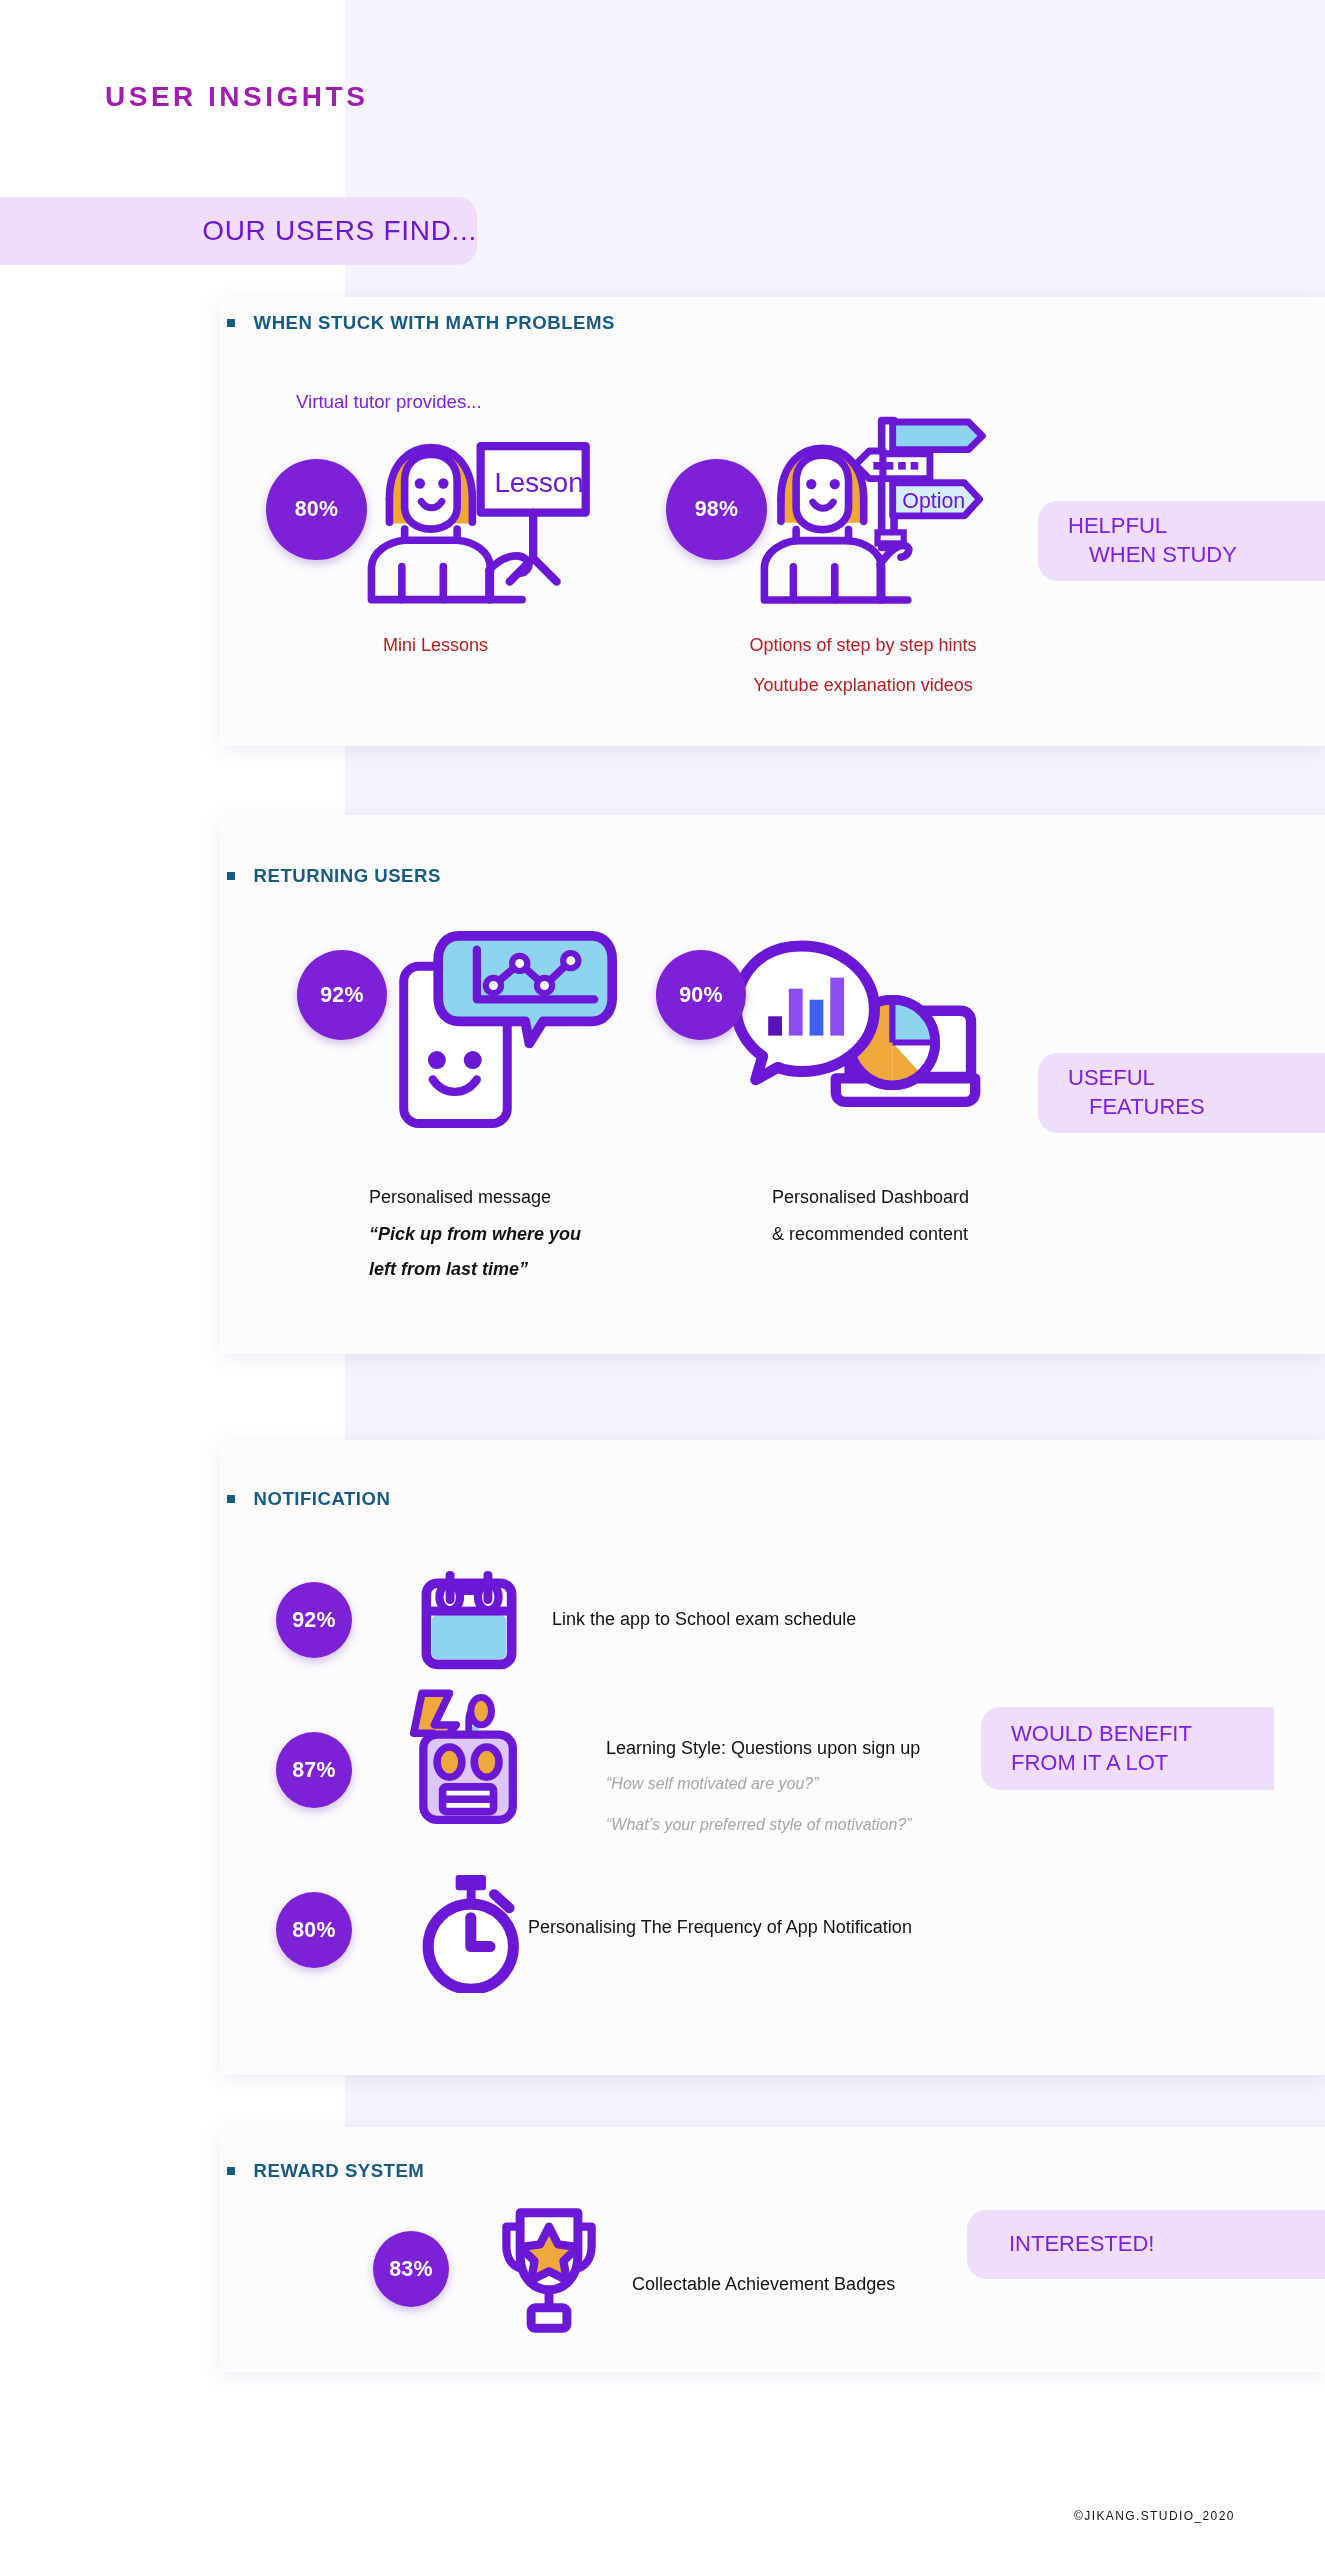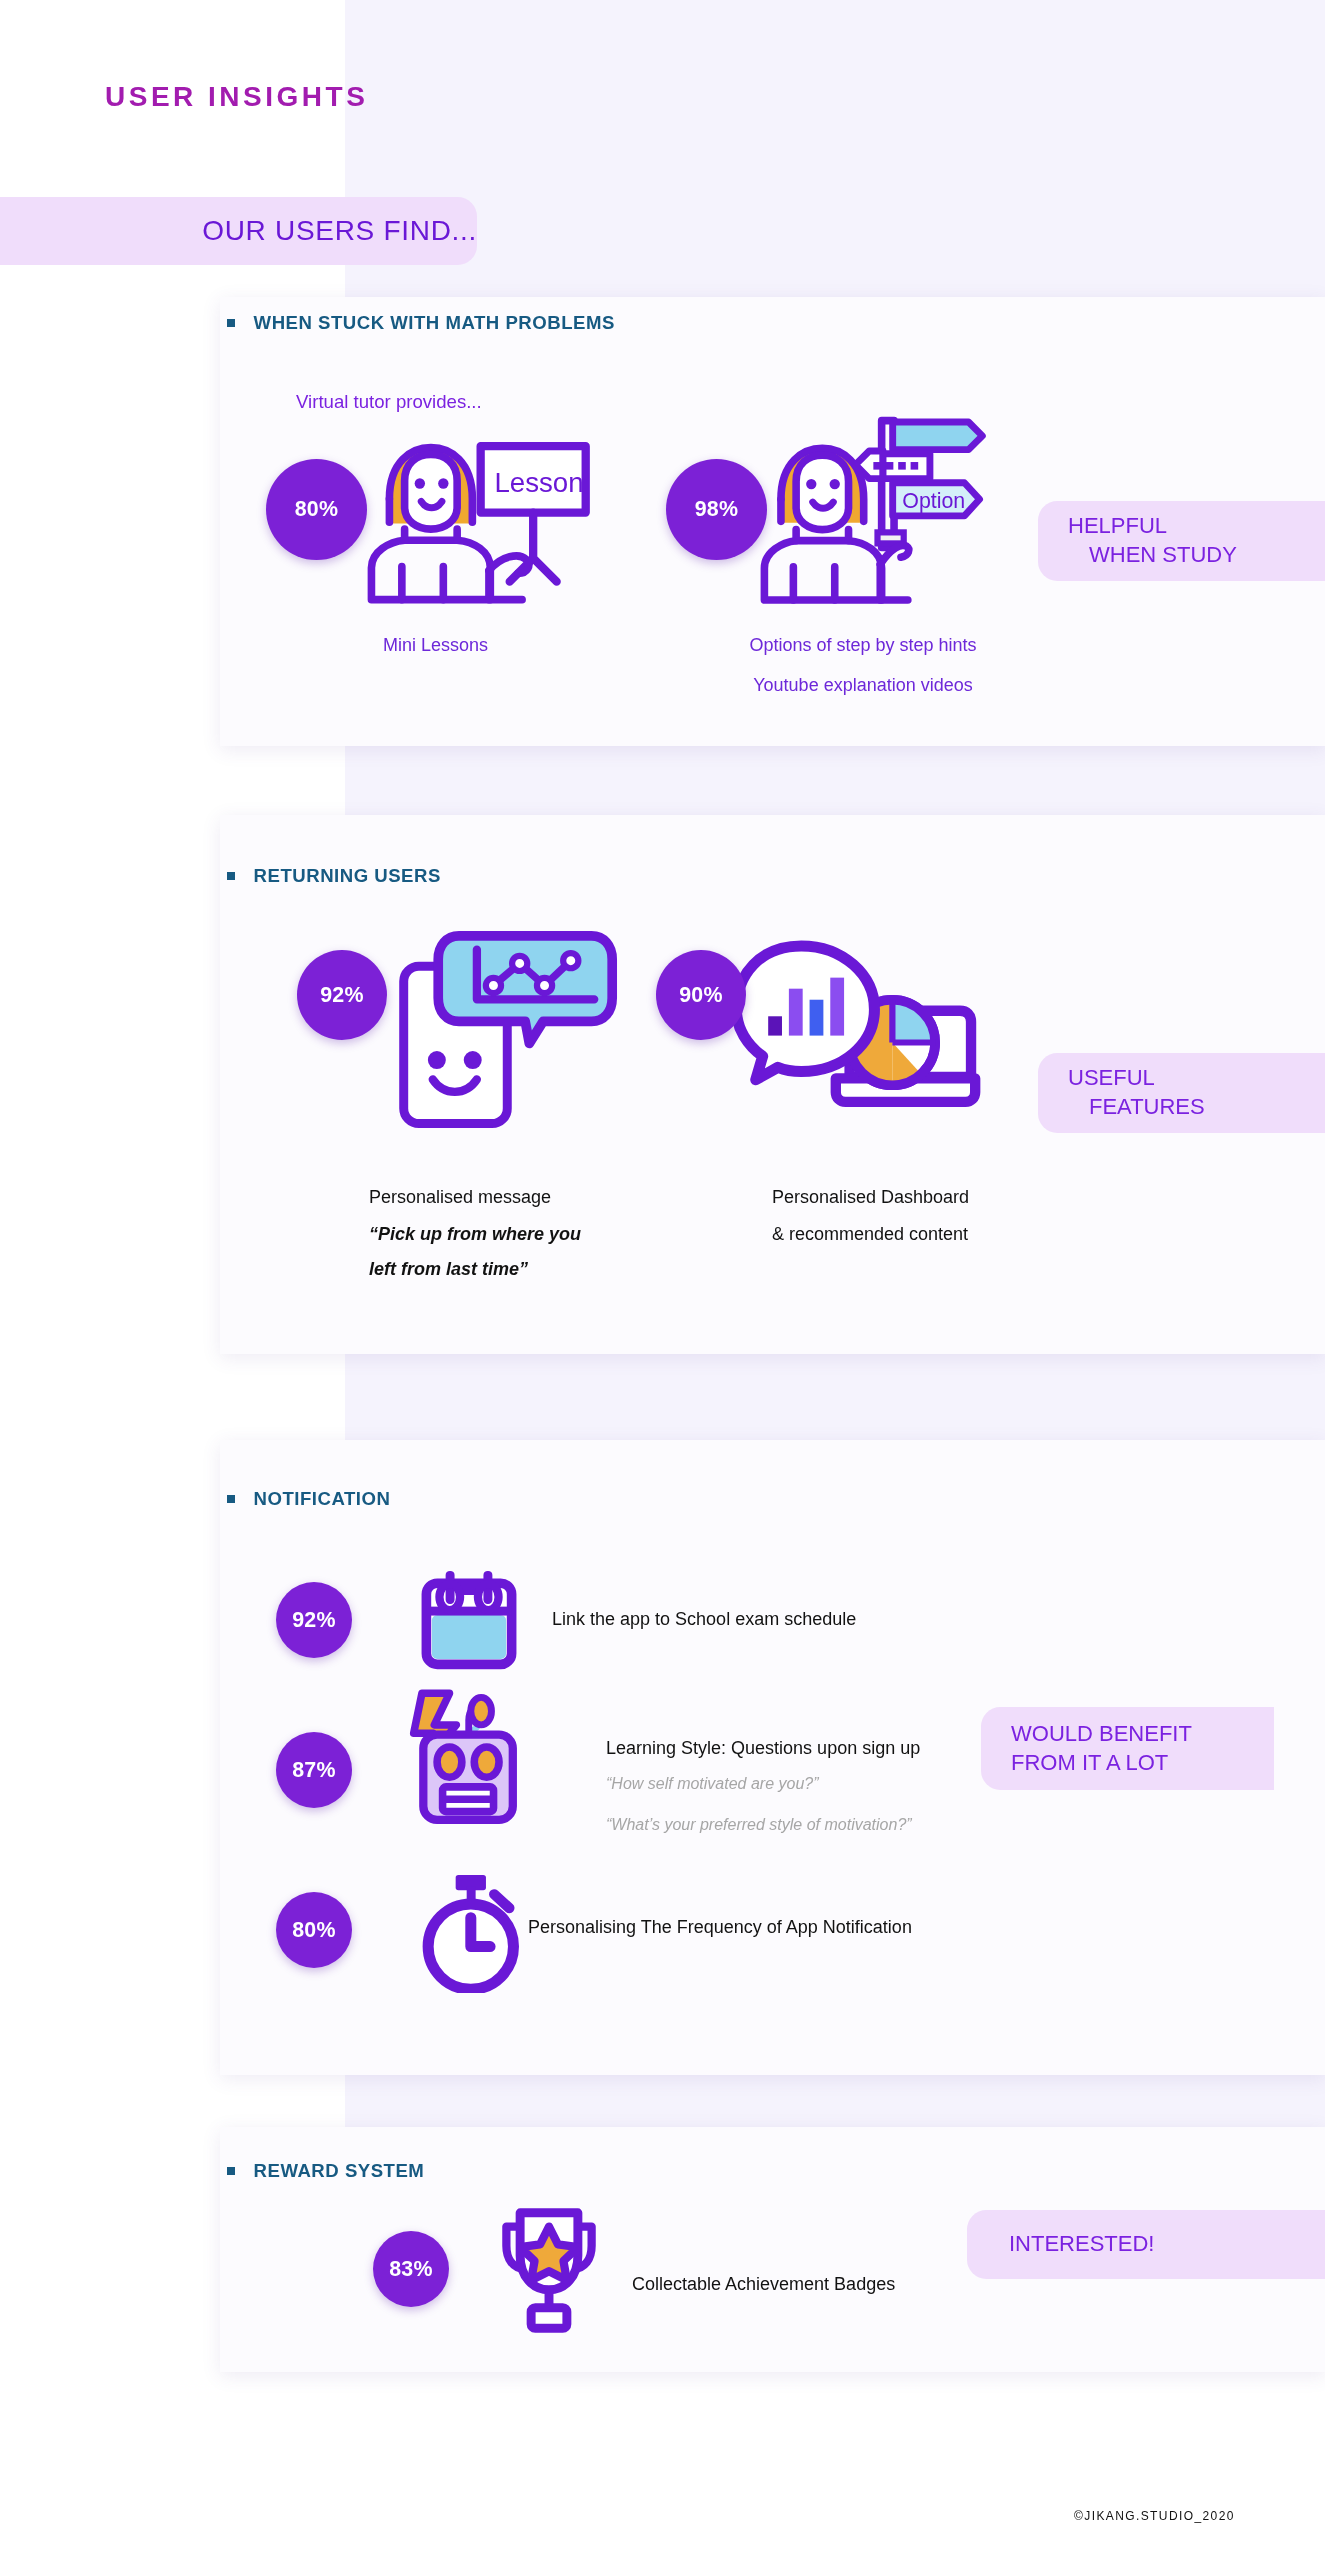--- a/index.html
+++ b/index.html
@@ -54,21 +54,21 @@
     background:#7c21d6;color:#ffffff;
     display:flex;align-items:center;justify-content:center;
     font-size:21.4px;font-weight:bold;letter-spacing:0.3px;
     box-shadow:0 3.5px 9.7px rgba(90,30,170,.28);
   }
   .pct.big{width:101px;height:101px;}
   .pct.mid{width:90px;height:90px;}
   .pct.sm{width:76px;height:76px;}
 
   
-  .cap{position:absolute;font-size:18px;color:#6d28d9;text-align:center;line-height:1.45;white-space:nowrap;}
+  .cap{position:absolute;font-size:18px;color:#b91c1c;text-align:center;line-height:1.45;white-space:nowrap;}
   .cap-l{position:absolute;font-size:18px;color:#121212;line-height:1.55;white-space:nowrap;}
   .cap-i{font-style:italic;font-weight:bold;}
   .quote-gray{position:absolute;font-size:16px;color:#a6a6a6;font-style:italic;white-space:nowrap;}
 
   
   .tag{
     position:absolute;background:#f0ddfb;border-radius:19.3px 0 0 19.3px;
     display:flex;flex-direction:column;justify-content:center;
     box-sizing:border-box;padding-left:30px;
     color:#7b22e0;font-size:22px;line-height:1.3;

